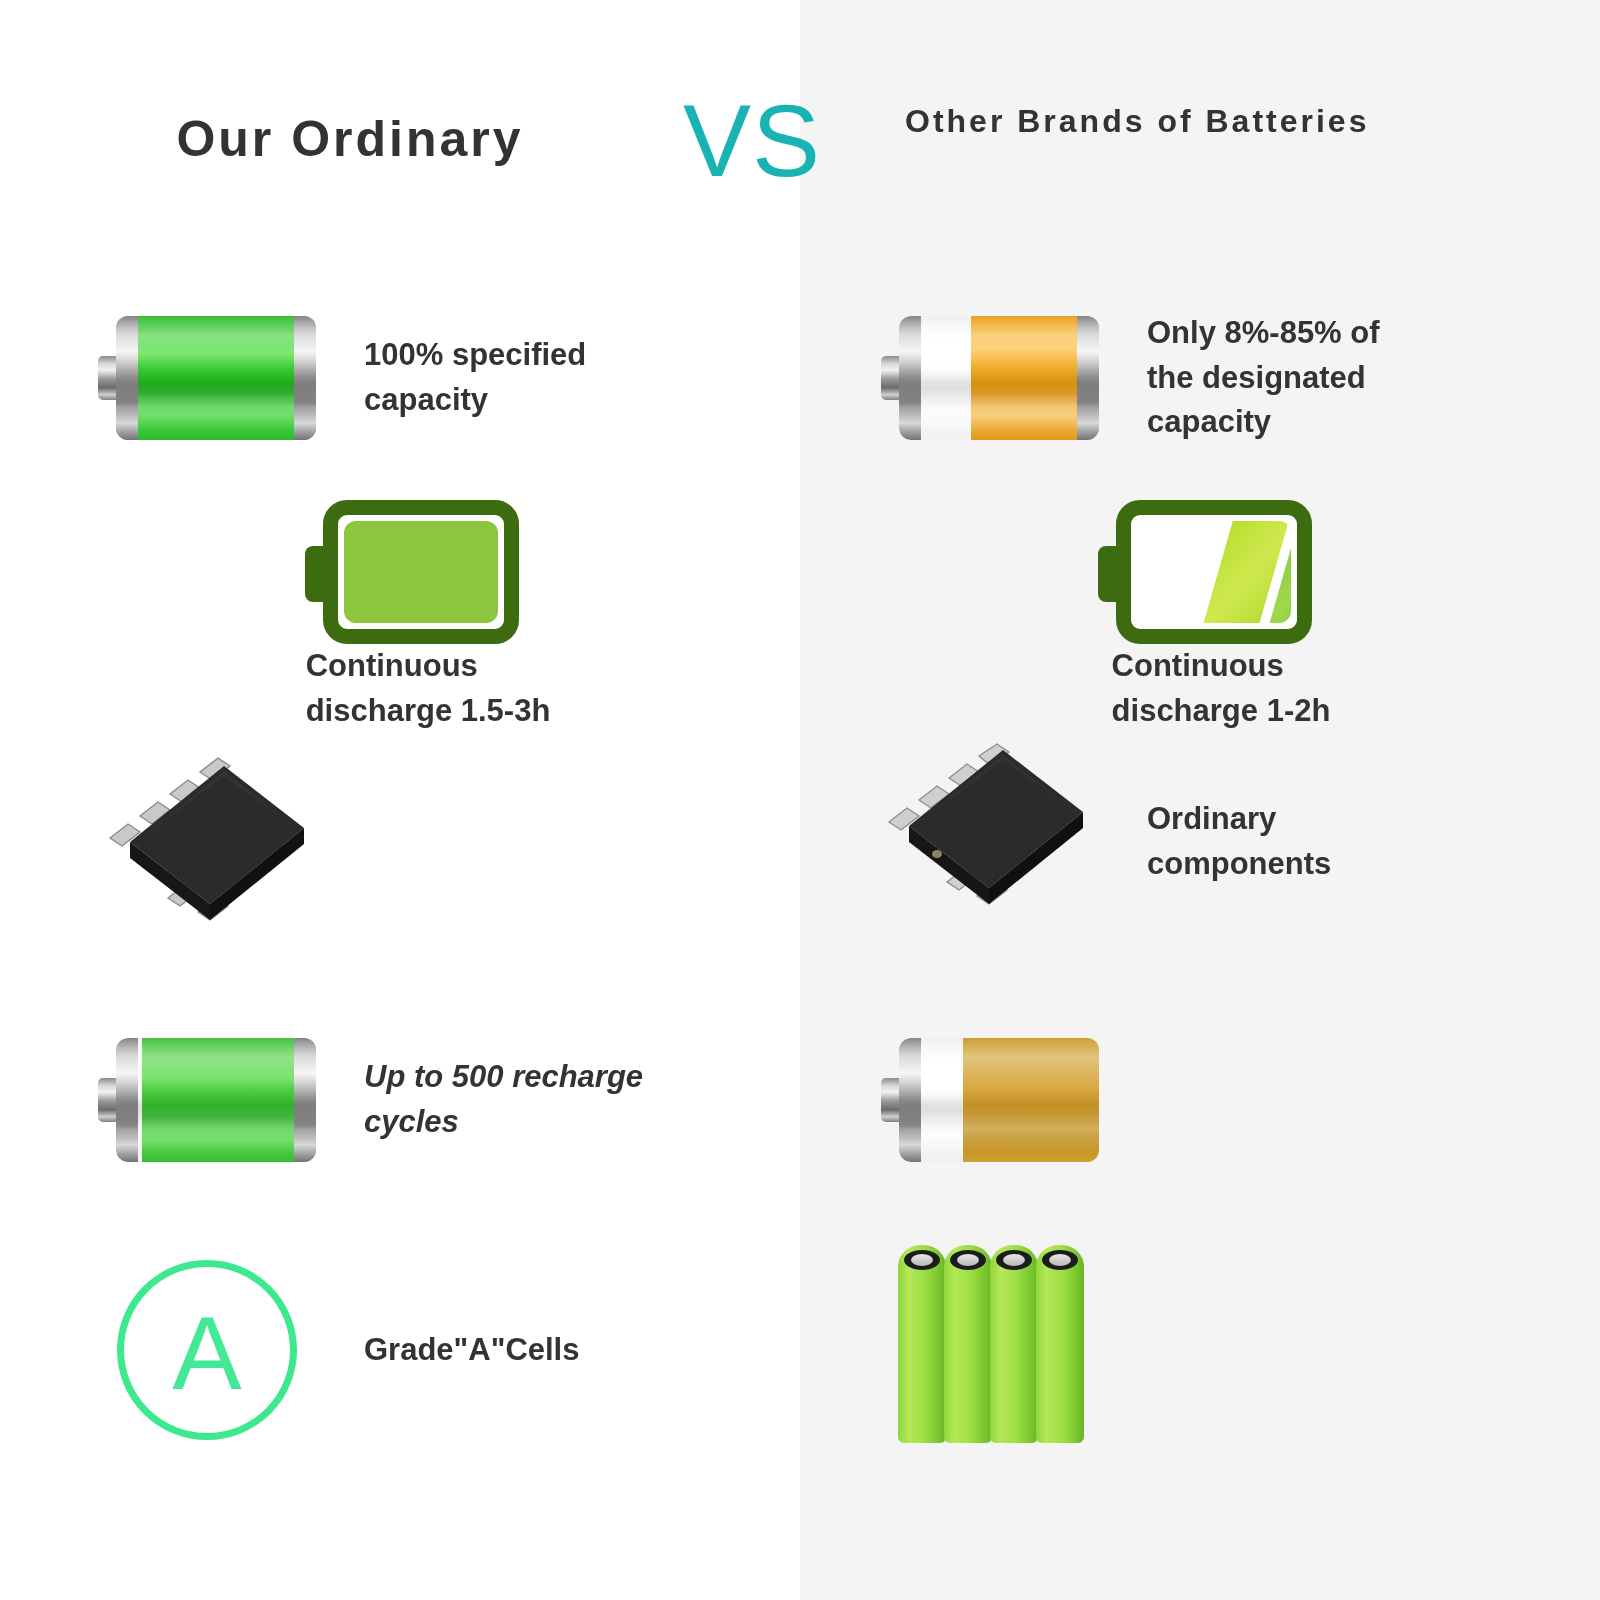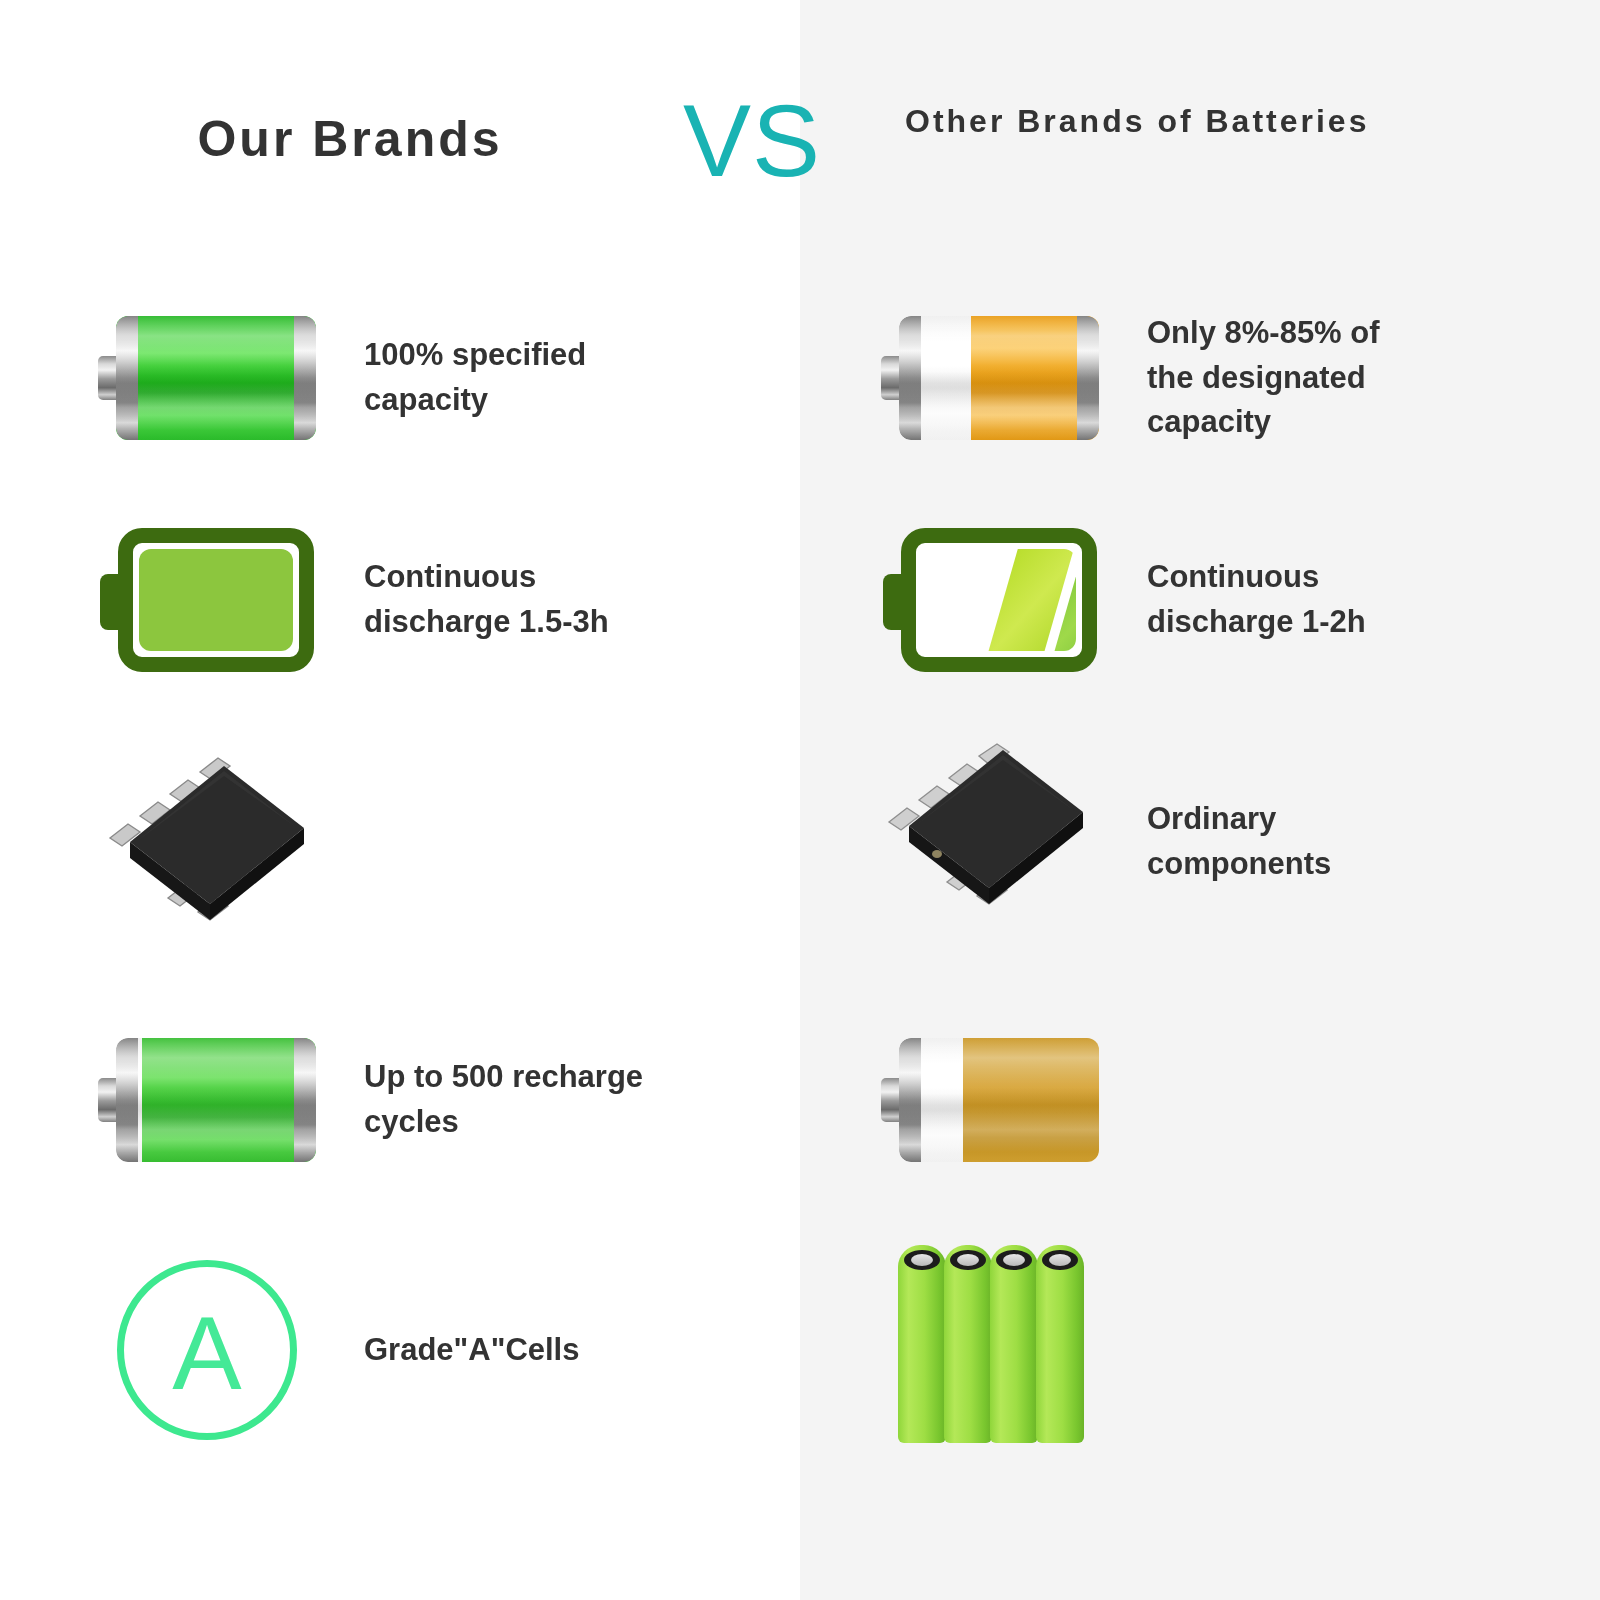--- a/index.html
+++ b/index.html
@@ -74,23 +74,23 @@
   .row {
     position: absolute;
     display: flex;
     align-items: center;
     height: 200px;
   }
   .row.left  { left: 82px; width: 660px; }
   .row.right { left: 865px; width: 680px; }
 
   .row-r1 { top: 278px; }
-  .row-r2 { top: 500px; }
+  .row-r2 { top: 500px; flex-direction: column; }
   .row-r3 { top: 742px; }
-  .row-r4 { top: 1000px; }
+  .row-r4 { top: 1000px; font-style: italic; }
   .row-r5 { top: 1250px; }
 
   .icon-slot {
     width: 250px;
     min-width: 250px;
     height: 200px;
     display: flex;
     align-items: center;
     justify-content: center;
   }
@@ -308,21 +308,21 @@
   }
 </style>
 </head>
 <body>
 
 <div class="page">
 
   <div class="panel-left"></div>
   <div class="panel-right"></div>
 
-  <div class="header-left">Our Brands</div>
+  <div class="header-left">Our Ordinary</div>
 
   <div class="vs-badge">VS</div>
 
   <div class="header-right">Other Brands of Batteries</div>
 
   <div class="row left row-r1">
     <div class="icon-slot">
       <div class="hbatt">
         <div class="nub"></div>
         <div class="body">

